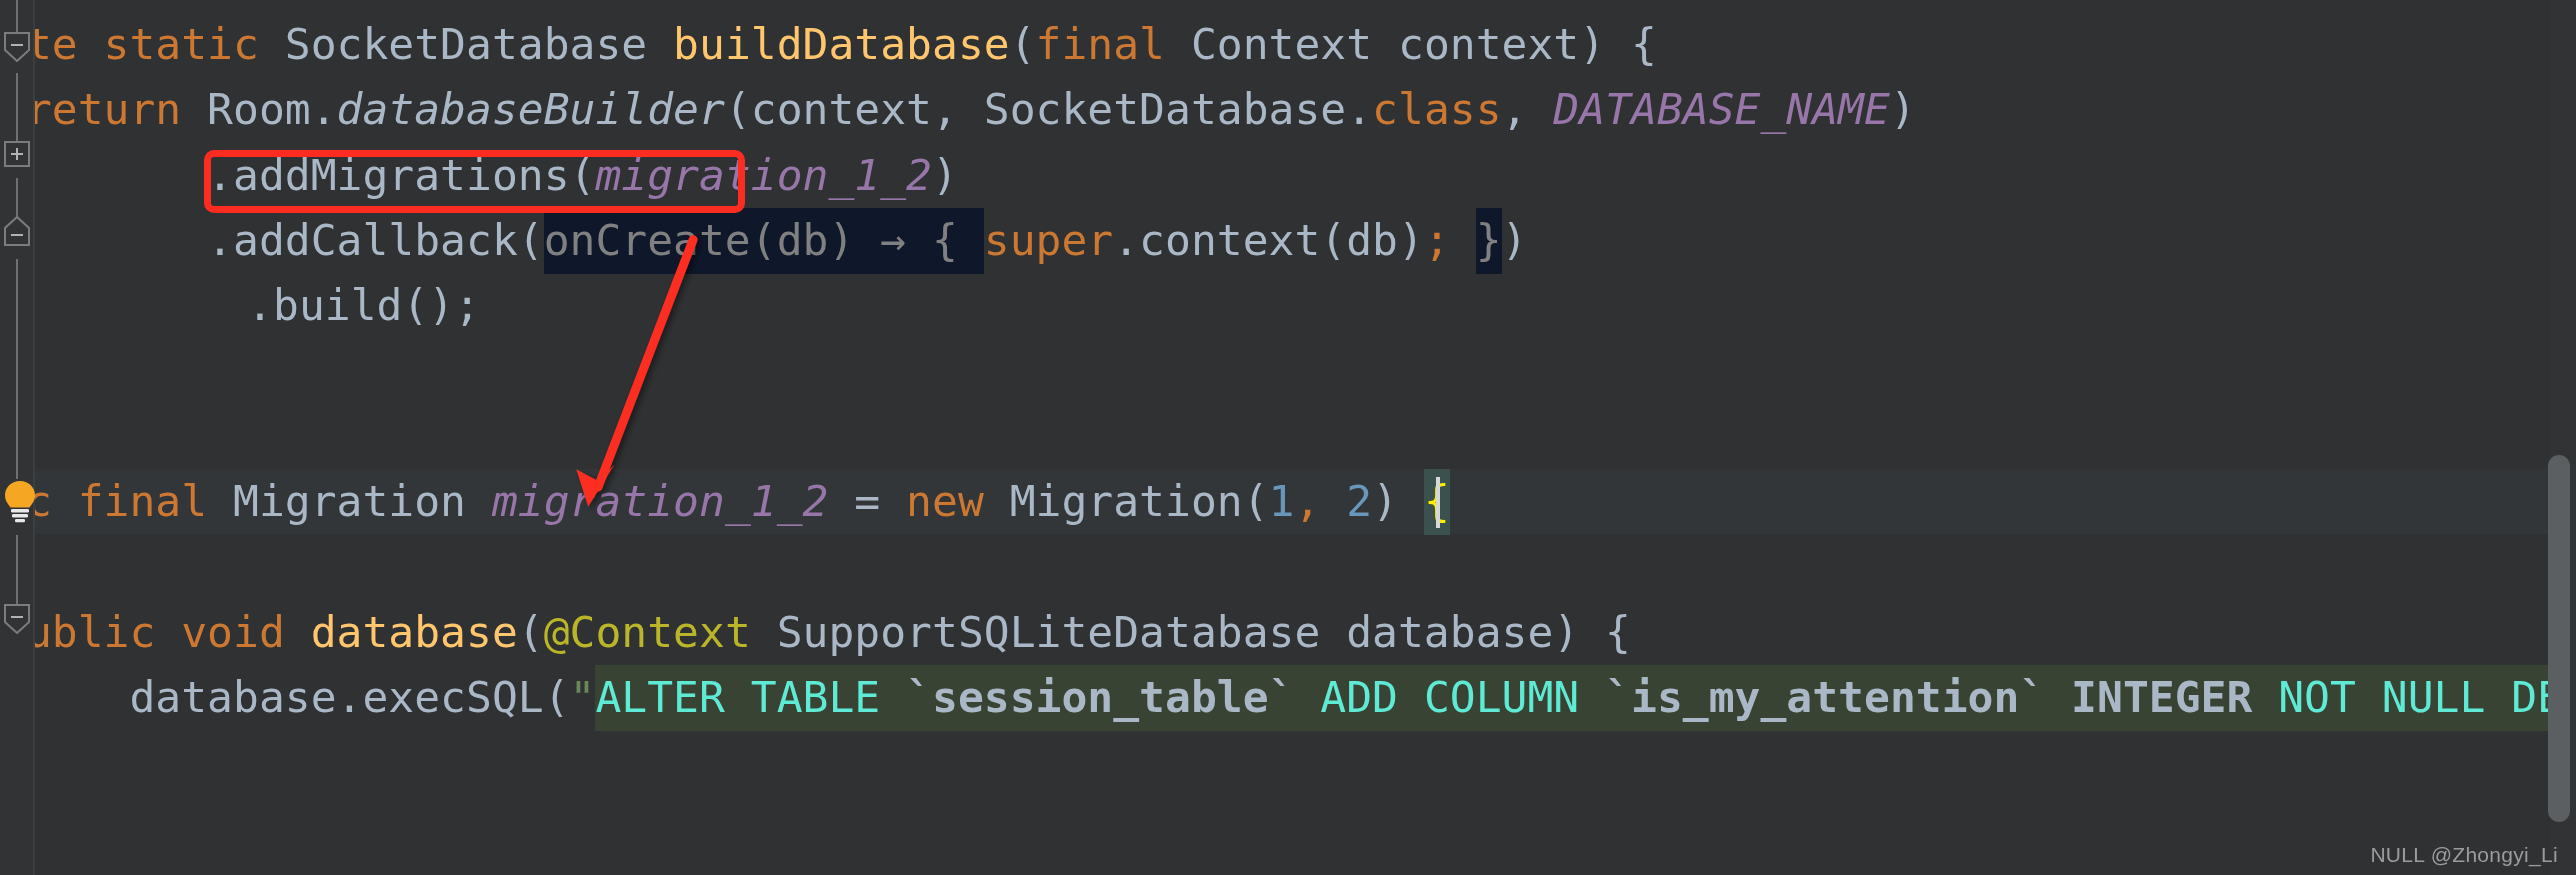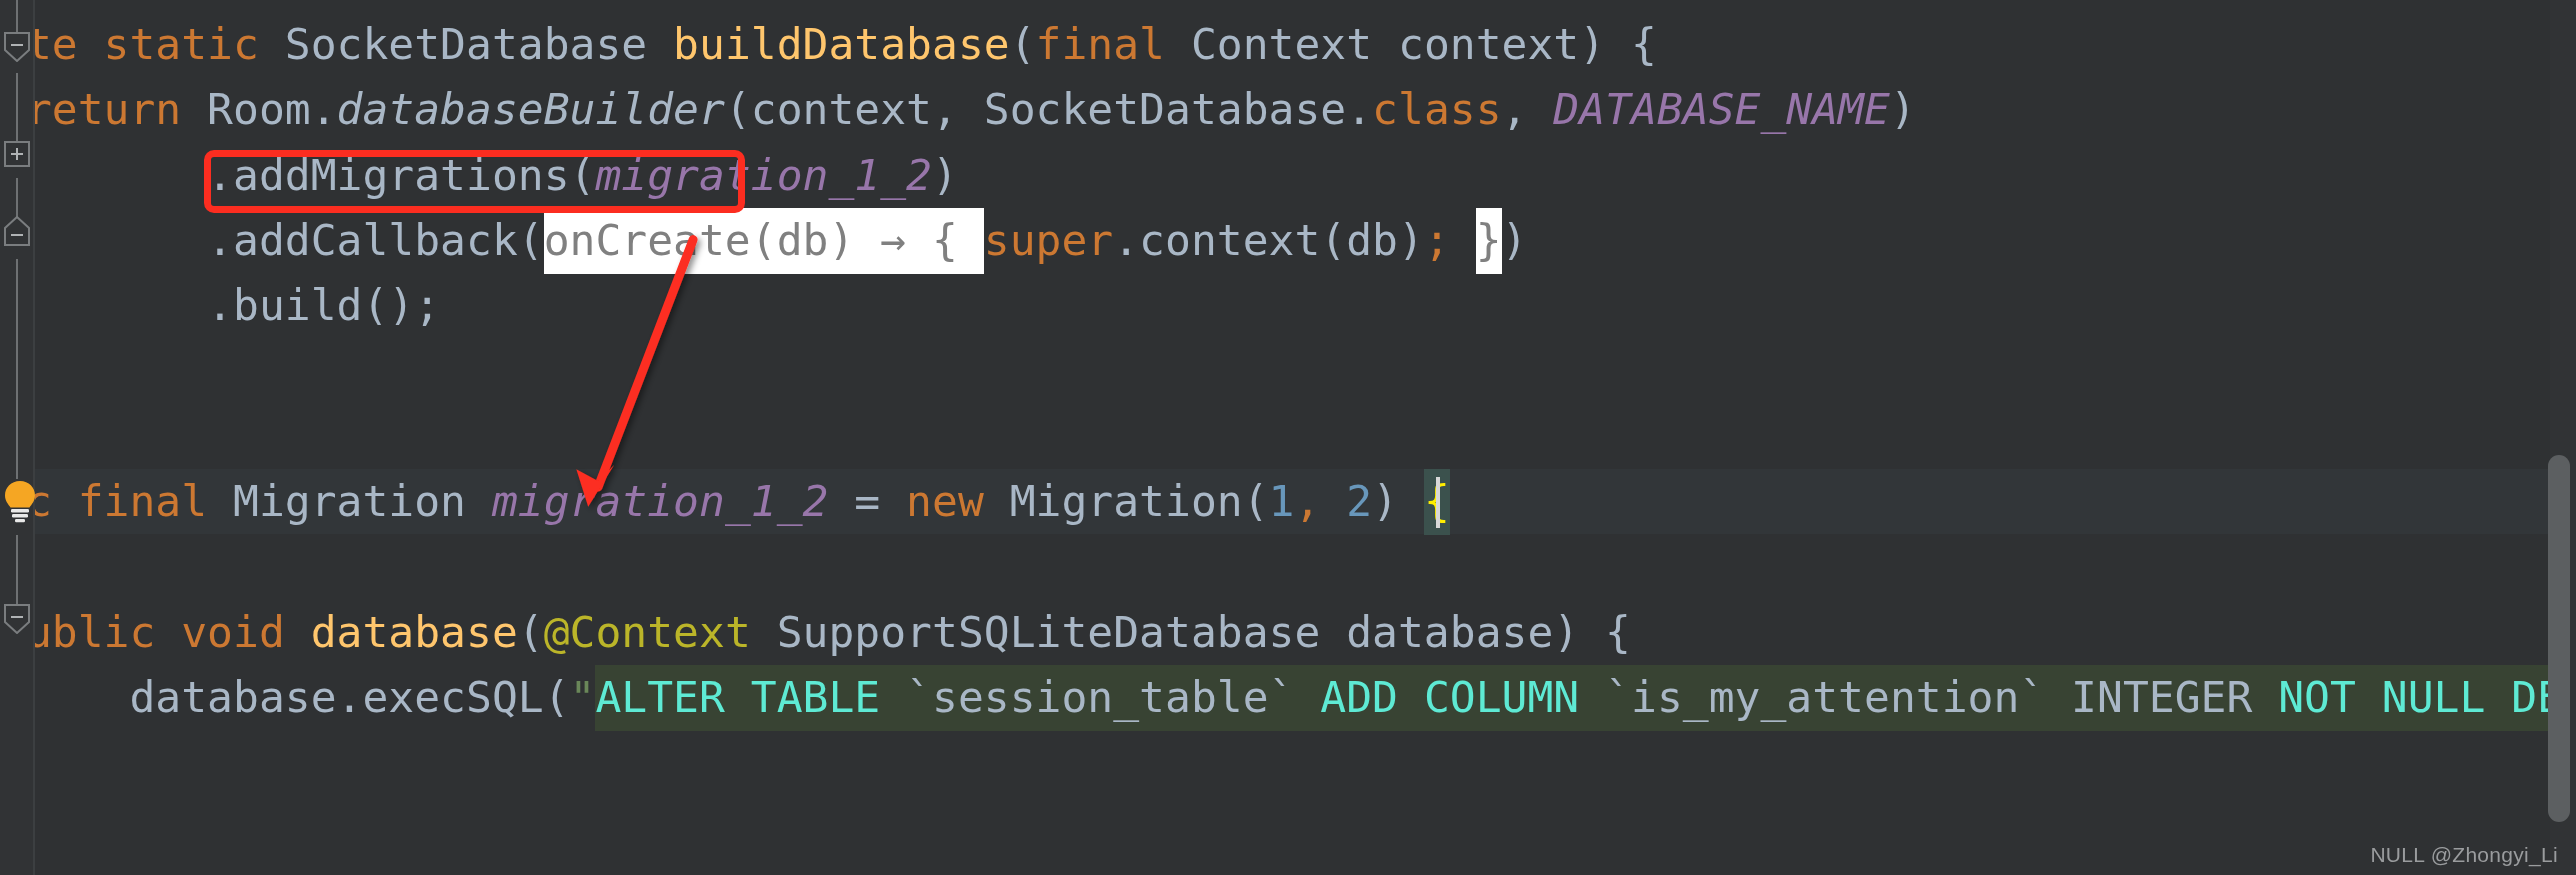--- a/index.html
+++ b/index.html
@@ -97,33 +97,33 @@
 
   
   .kw       { color: #cc7832; }            
   .plain    { color: #a9b7c6; margin-top: 20px; }            
   .method   { color: #ffc66d; }            
   .static-m { color: #a9b7c6; font-style: italic; }  
   .field    { color: #9876aa; font-style: italic; }  
   .annot    { color: #bbb529; }            
   .num      { color: #6897bb; }            
   .sql-kw   { color: #5eead4; }            
-  .sql-id   { color: #a9b7c6; }
+  .sql-id   { color: #a9b7c6; font-weight: bold; }
   .quote    { color: #6a8759; }
   .hint     { color: #808080; }            
   .brace-hl { color: #ffee00; }            
 
   
   .sql-bg {
     background: #384333;
     padding: 7px 0 9px 0;
   }
   
   .hint-bg {
-    background: #ffffff;
+    background: #0f172a;
     padding: 7px 0 9px 0;
   }
   
   .brace-bg {
     background: #3b514d;
     padding: 7px 0 9px 0;
   }
 
   
   #caret {
@@ -203,21 +203,21 @@
 
   <div id="band-layer">
       <div class="line-band band-current" style="top: 469px;"></div>
     </div>
 
   <div id="code-surface">
       <div class="code-line" style="top: 12px;"><span class="txt kw">ate static </span><span class="txt plain">SocketDatabase </span><span class="txt method">buildDatabase</span><span class="txt plain">(</span><span class="txt kw">final </span><span class="txt plain">Context context) {</span></div>
       <div class="code-line" style="top: 77px;"><span class="txt plain"> </span><span class="txt kw">return </span><span class="txt plain">Room.</span><span class="txt static-m">databaseBuilder</span><span class="txt plain">(context, SocketDatabase.</span><span class="txt kw">class</span><span class="txt plain">, </span><span class="txt field">DATABASE_NAME</span><span class="txt plain">)</span></div>
       <div class="code-line" style="top: 143px;"><span class="txt plain">        .addMigrations(</span><span class="txt field">migration_1_2</span><span class="txt plain">)</span></div>
       <div class="code-line" style="top: 208px;"><span class="txt plain">        .addCallback(</span><span class="txt hint hint-bg">onCreate(db) → { </span><span class="txt kw">super</span><span class="txt plain">.context(db)</span><span class="txt kw">;</span><span class="txt plain"> </span><span class="txt hint hint-bg">}</span><span class="txt plain">)</span></div>
-      <div class="code-line" style="top: 273px;"><span class="txt plain">        .build();</span></div>
+      <div class="code-line" style="top: 273px; padding-left: 40px;"><span class="txt plain">        .build();</span></div>
       <div class="code-line" style="top: 339px;">&nbsp;</div>
       <div class="code-line" style="top: 404px;">&nbsp;</div>
       <div class="code-line" style="top: 469px;"><span class="txt kw">ic final </span><span class="txt plain">Migration </span><span class="txt field">migration_1_2</span><span class="txt plain"> = </span><span class="txt kw">new </span><span class="txt plain">Migration(</span><span class="txt num">1</span><span class="txt kw">,</span><span class="txt plain"> </span><span class="txt num">2</span><span class="txt plain">) </span><span class="txt brace-hl brace-bg">{</span></div>
       <div class="code-line" style="top: 535px;"><span class="txt plain"> </span></div>
       <div class="code-line" style="top: 600px;"><span class="txt kw">public void </span><span class="txt method">database</span><span class="txt plain">(</span><span class="txt annot">@Context</span><span class="txt plain"> SupportSQLiteDatabase database) {</span></div>
       <div class="code-line" style="top: 665px;"><span class="txt plain">     database.execSQL(</span><span class="txt quote">"</span><span class="txt sql-kw sql-bg">ALTER TABLE </span><span class="txt sql-id sql-bg">`session_table`</span><span class="txt sql-id sql-bg"> </span><span class="txt sql-kw sql-bg">ADD COLUMN </span><span class="txt sql-id sql-bg">`is_my_attention`</span><span class="txt sql-id sql-bg"> INTEGER </span><span class="txt sql-kw sql-bg">NOT NULL DEFAULT </span></div>
       <div class="code-line" style="top: 731px;"><span class="txt plain">}</span></div>
     </div>
 
   <div id="caret" style="left: 1436px; top: 477px;"></div>

